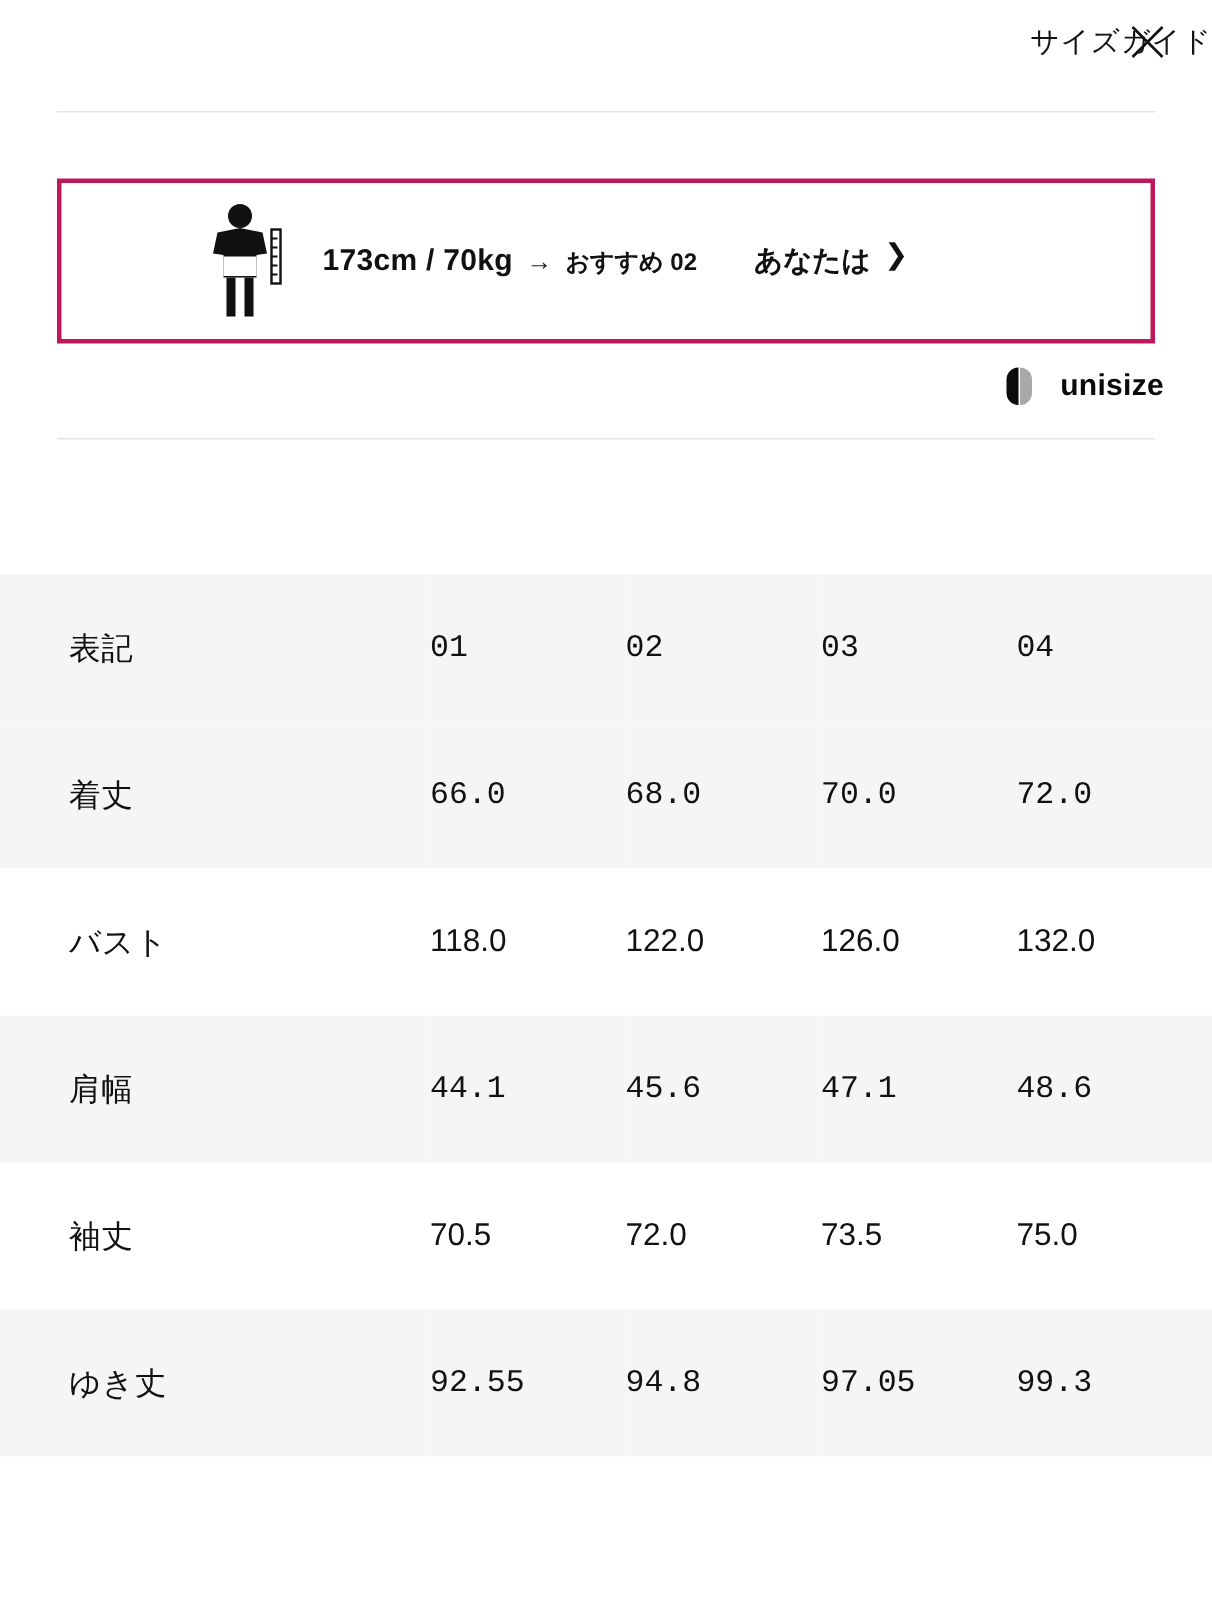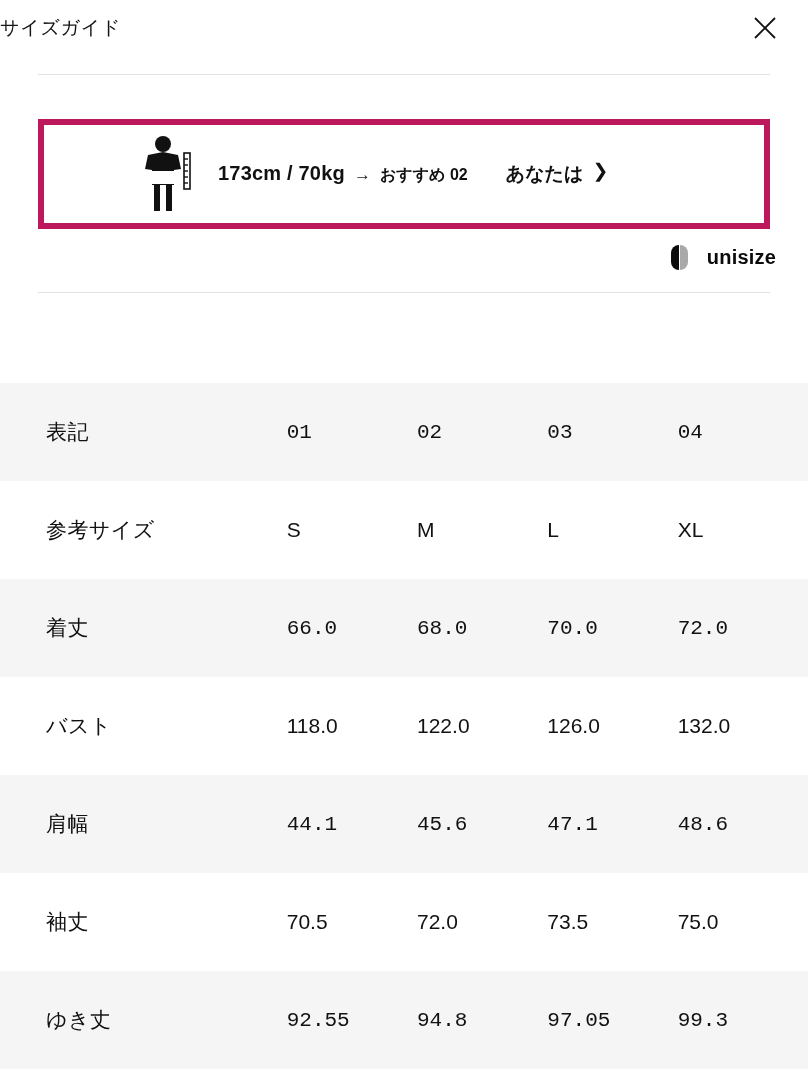--- a/index.html
+++ b/index.html
@@ -15,21 +15,21 @@
     color: #111111;
     overflow: hidden;
   }
 
   
   .header {
     position: relative;
     height: 56px;
     display: flex;
     align-items: center;
-    justify-content: flex-start;
+    justify-content: flex-end;
   }
   .header-title {
     font-size: 19px;
     font-weight: 400;
     letter-spacing: 0.04em;
     color: #141414;
   }
   .close-button {
     position: absolute;
     right: 26px;
@@ -49,21 +49,21 @@
     background: #e3e3e3;
     margin: 18px 38px 0 38px;
   }
 
   
   .recommend-wrap {
     padding: 0 38px;
     margin-top: 44px;
   }
   .recommend-box {
-    border: 6px solid #be185d;
+    border: 3px solid #be185d;
     height: 110px;
     display: flex;
     align-items: center;
     padding-left: 96px;
     cursor: pointer;
     background: #fff;
   }
   .avatar-icon {
     position: relative;
     width: 56px;
@@ -239,27 +239,20 @@
 
 <table class="table">
   <tbody>
     <tr class="odd">
       <td class="label">表記</td>
       <td class="val">01</td>
       <td class="val">02</td>
       <td class="val">03</td>
       <td class="val">04</td>
     </tr>
-    <tr class="even">
-      <td class="label">参考サイズ</td>
-      <td class="val">S</td>
-      <td class="val">M</td>
-      <td class="val">L</td>
-      <td class="val">XL</td>
-    </tr>
     <tr class="odd">
       <td class="label">着丈</td>
       <td class="val">66.0</td>
       <td class="val">68.0</td>
       <td class="val">70.0</td>
       <td class="val">72.0</td>
     </tr>
     <tr class="even">
       <td class="label">バスト</td>
       <td class="val">118.0</td>

